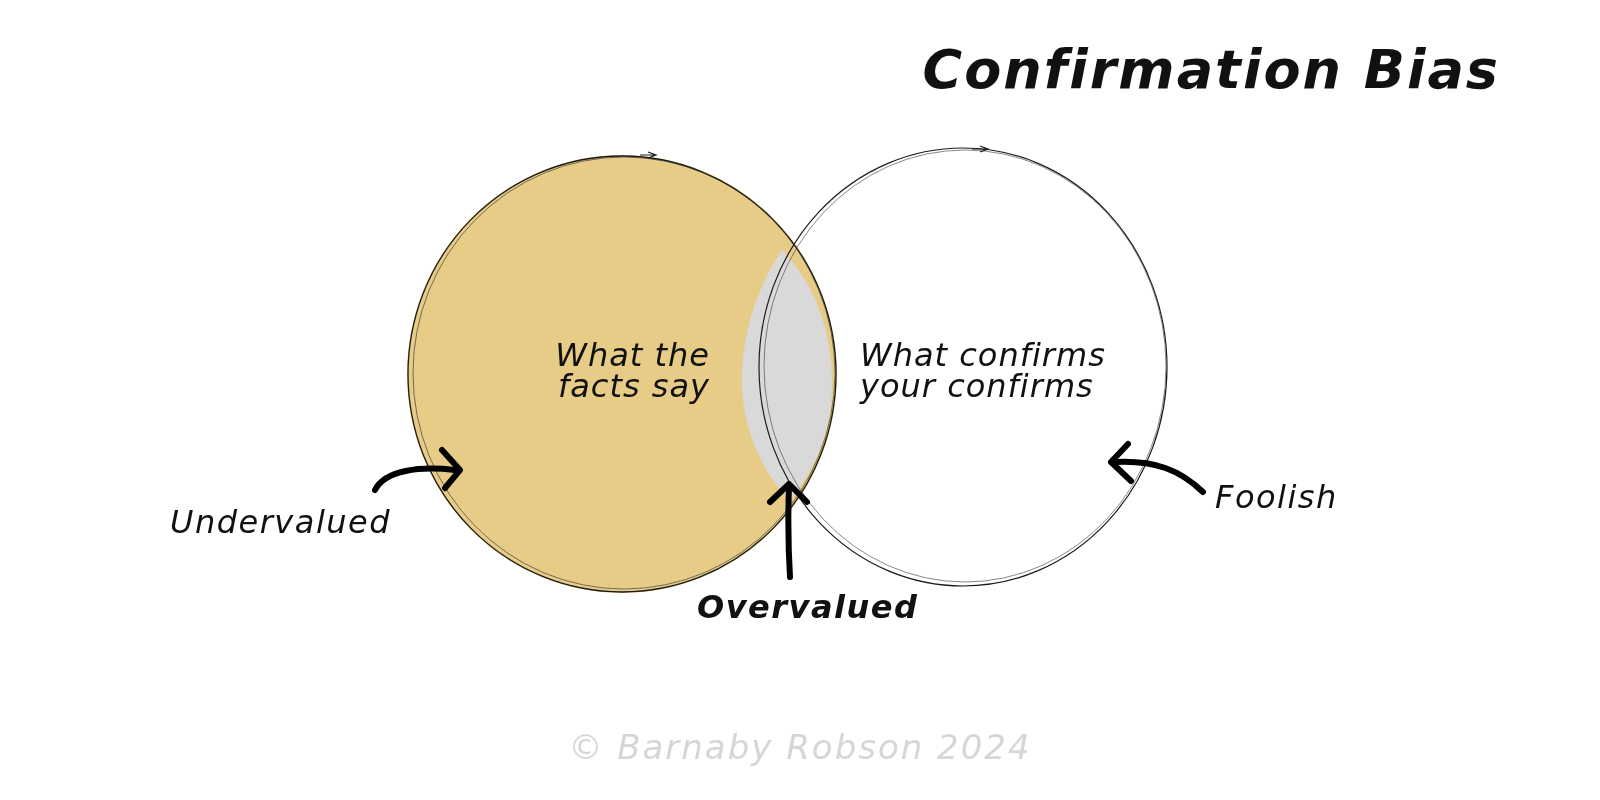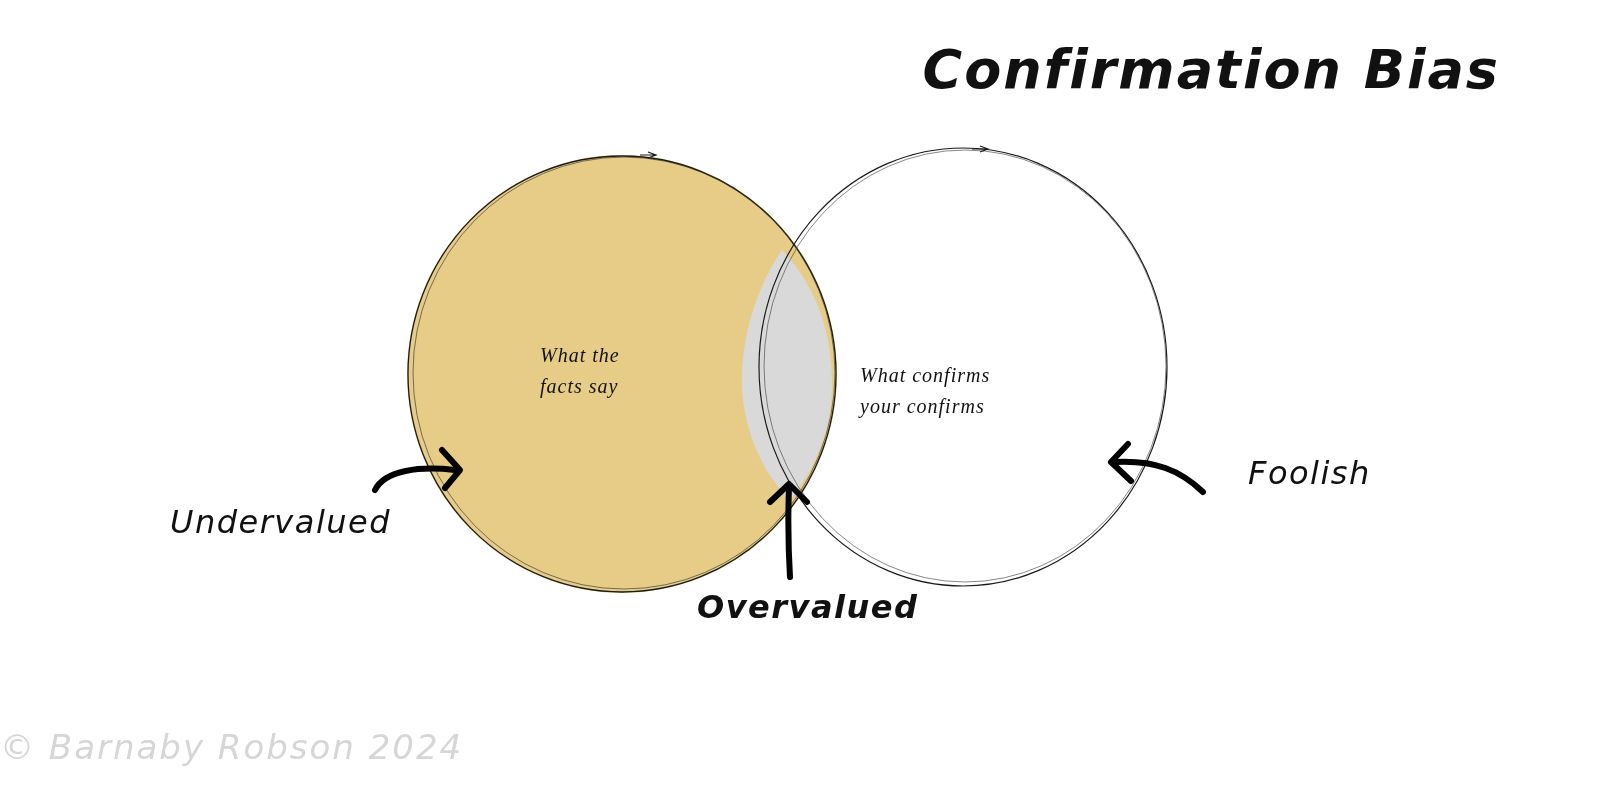--- a/index.html
+++ b/index.html
@@ -11,25 +11,25 @@
     color: #111111;
     position: absolute;
     white-space: nowrap;
   }
   .title {
     left: 0; top: 38px; width: 1464px; text-align: right;
     font-size: 54px; font-weight: bold; letter-spacing: 2px;
     font-family: "DejaVu Sans", sans-serif; font-style: italic; margin-left: 36px;
   }
   .circle-label {
-    font-size: 20px; line-height: 31px; text-align: left; letter-spacing: 1px; font-family: Liberation Serif, serif;
+    font-size: 32px; line-height: 31px; text-align: right; letter-spacing: 1px;
   }
   .callout { font-size: 32px; letter-spacing: 1.5px; }
   .footer {
-    left: 0; top: 727px; width: 1600px; 
+    left: 0; top: 727px; width: 1600px; text-align: center;
     font-size: 34px; color: #d6d6d6; letter-spacing: 2px;
   }
 </style>
 </head>
 <body>
 
 <div class="canvas">
   <svg width="1600" height="800" viewBox="0 0 1600 800" style="position:absolute;left:0;top:0;">
 
     <g>
@@ -66,23 +66,23 @@
     </g>
   </svg>
 
   <div class="hand title">Confirmation Bias</div>
 
   <div class="hand circle-label" style="left:540px; top:340px; width:170px;">
     <div>What the</div>
     <div>facts say</div>
   </div>
 
-  <div class="hand circle-label" style="left:860px; top:340px; width:220px;margin-top:20px;">
+  <div class="hand circle-label" style="left:860px; top:340px; width:220px;">
     <div>What confirms</div>
     <div>your confirms</div>
   </div>
 
   <div class="hand callout" style="left:170px; top:503px;font-style:italic;">Undervalued</div>
   <div class="hand callout" style="left:697px; top:588px;font-weight:bold;">Overvalued</div>
-  <div class="hand callout" style="left:1215px; top:454px;margin-left:33px;">Foolish</div>
+  <div class="hand callout" style="left:1215px; top:478px;">Foolish</div>
 
   <div class="hand footer">© Barnaby Robson 2024</div>
 </div>
 
 </body></html>

